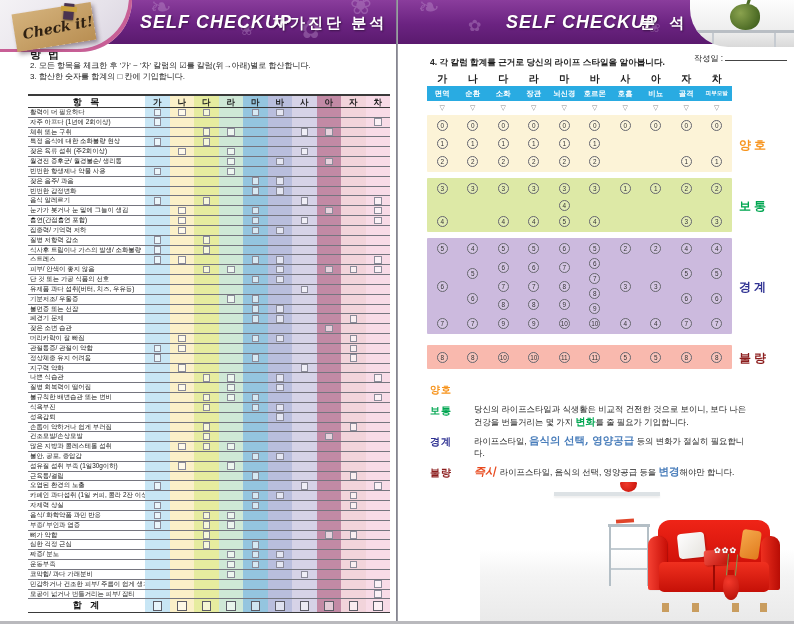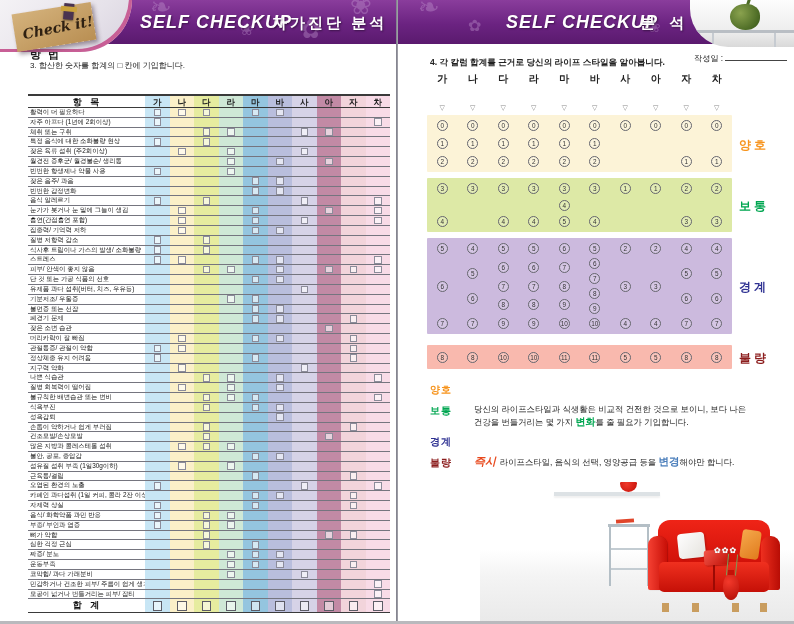--- a/index.html
+++ b/index.html
@@ -152,20 +152,21 @@
       <div class="title-ko" style="left:272px;top:14px">자가진단 분석</div>
     </div>
     <div class="paper-corner"></div>
     <div class="note">
       <div class="clip"></div>
       <div class="note-text">Check it!</div>
     </div>
 
     <div class="method-h">방 법</div>
     <div class="method-steps" id="method-steps">
+        <div>2. 모든 항목을 체크한 후 '가' ~ '차' 칼럼의 ☑를 칼럼(위→아래)별로 합산합니다.</div>
         <div>3. 합산한 숫자를 합계의 □ 칸에 기입합니다.</div>
       </div>
 
     <div class="ctable" id="check-table">
         <div class="crow crow-hd">
           <div class="clabel clabel-hd">항 목</div>
           <div class="ccell ccell-hd" style="background: rgb(200, 230, 245);">가</div>
           <div class="ccell ccell-hd" style="background: rgb(251, 240, 200);">나</div>
           <div class="ccell ccell-hd" style="background: rgb(230, 236, 159);">다</div>
           <div class="ccell ccell-hd" style="background: rgb(207, 232, 214);">라</div>
@@ -1162,20 +1163,32 @@
         <span>가</span>
         <span>나</span>
         <span>다</span>
         <span>라</span>
         <span>마</span>
         <span>바</span>
         <span>사</span>
         <span>아</span>
         <span>자</span>
         <span>차</span>
+      </div>
+    <div class="rorgans" id="r-organs" style="background: rgb(41, 171, 226);">
+        <span>면역</span>
+        <span>순환</span>
+        <span>소화</span>
+        <span>장관</span>
+        <span>뇌신경</span>
+        <span>호르몬</span>
+        <span>호흡</span>
+        <span>비뇨</span>
+        <span>골격</span>
+        <span class="tiny">피부모발</span>
       </div>
     <div class="rtris" id="r-tris">
         <span>▽</span>
         <span>▽</span>
         <span>▽</span>
         <span>▽</span>
         <span>▽</span>
         <span>▽</span>
         <span>▽</span>
         <span>▽</span>
@@ -1401,20 +1414,21 @@
       <div id="expl-items">
           <div class="expl-item">
             <div class="expl-label" style="color: rgb(247, 148, 29);">양호</div>
           </div>
           <div class="expl-item">
             <div class="expl-label" style="color: rgb(0, 166, 81);">보통</div>
             <div class="expl-text"><span>당신의 라이프스타일과 식생활은 비교적 건전한 것으로 보이니, 보다 나은 건강을 번들거리는 몇 가지 </span><span class="acc-green">변화</span><span>를 줄 필요가 기입합니다.</span></div>
           </div>
           <div class="expl-item">
             <div class="expl-label" style="color: rgb(46, 49, 146);">경계</div>
+            <div class="expl-text"><span>라이프스타일, </span><span class="acc-blue">음식의 선택, 영양공급</span><span> 등의 변화가 절실히 필요합니다.</span></div>
           </div>
           <div class="expl-item">
             <div class="expl-label" style="color: rgb(140, 29, 29);">불량</div>
             <div class="expl-text"><span class="acc-red">즉시 </span><span>라이프스타일, 음식의 선택, 영양공급 등을 </span><span class="acc-blue">변경</span><span>해야만 합니다.</span></div>
           </div>
         </div>
     </div>
   <div class="band-label" style="color: rgb(247, 148, 29); top: 136.5px;">양호</div>
       <div class="band-label" style="color: rgb(0, 166, 81); top: 198px;">보통</div>
       <div class="band-label" style="color: rgb(46, 49, 146); top: 279px;">경계</div>

